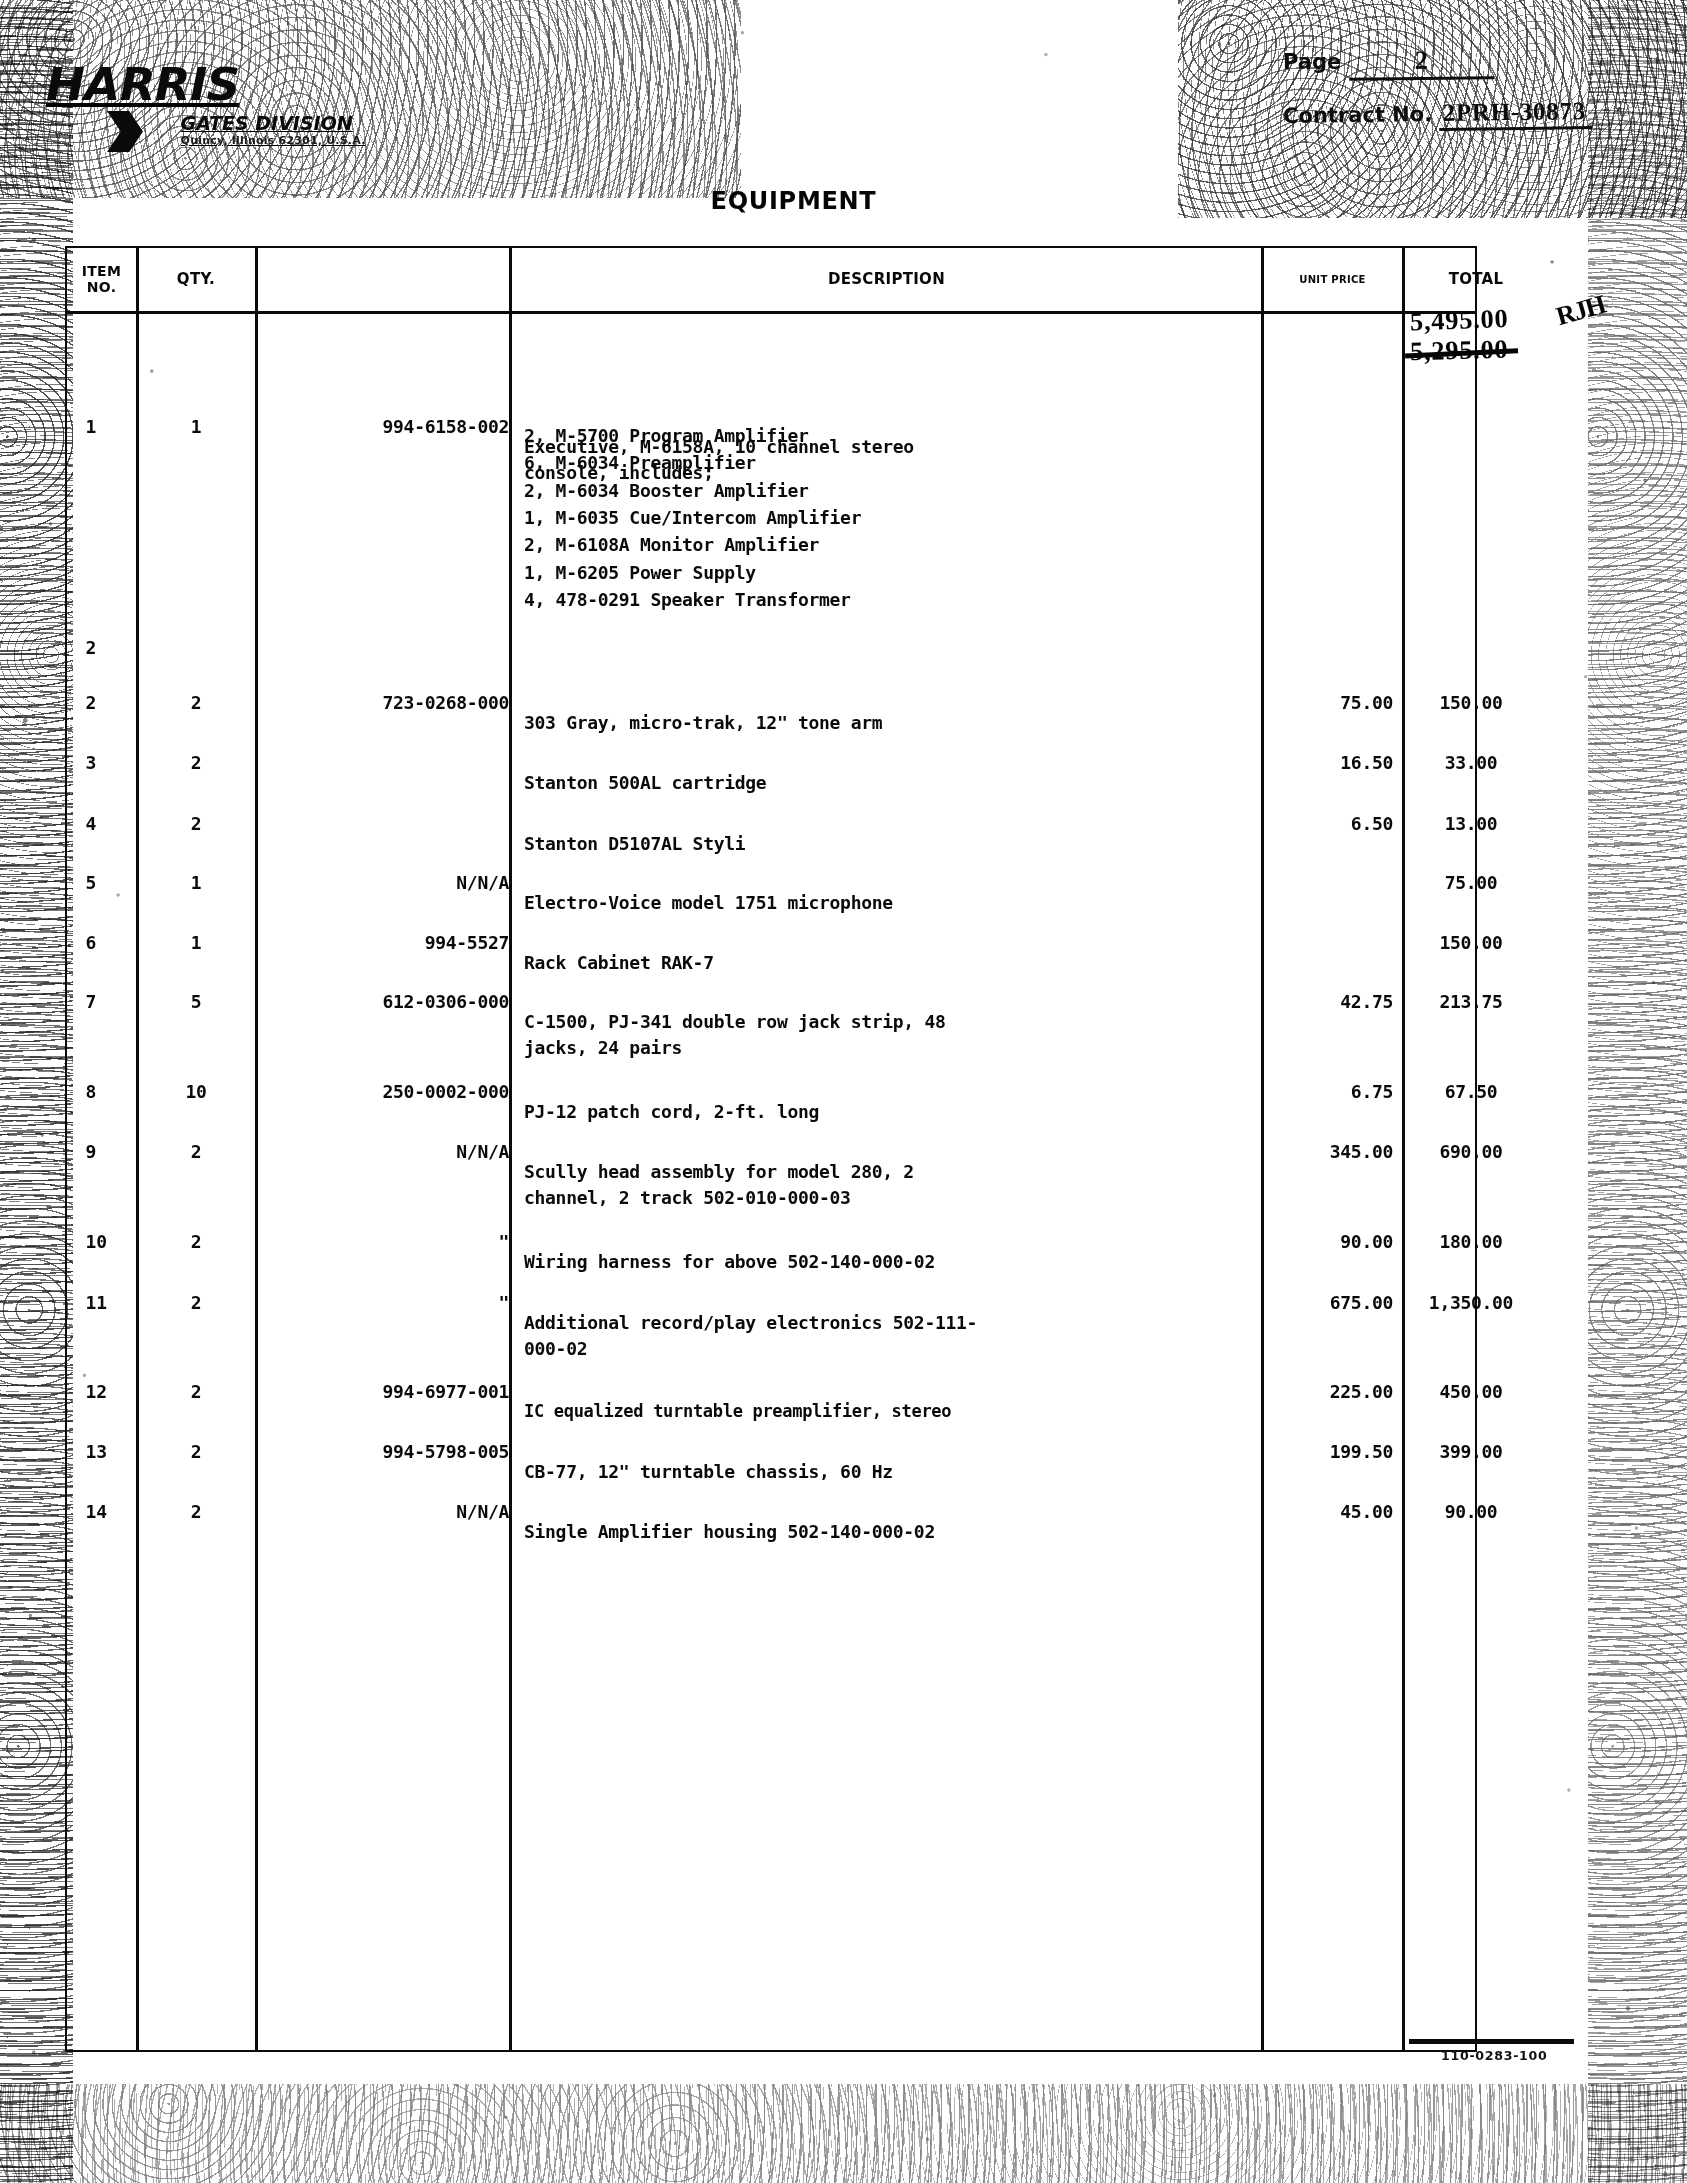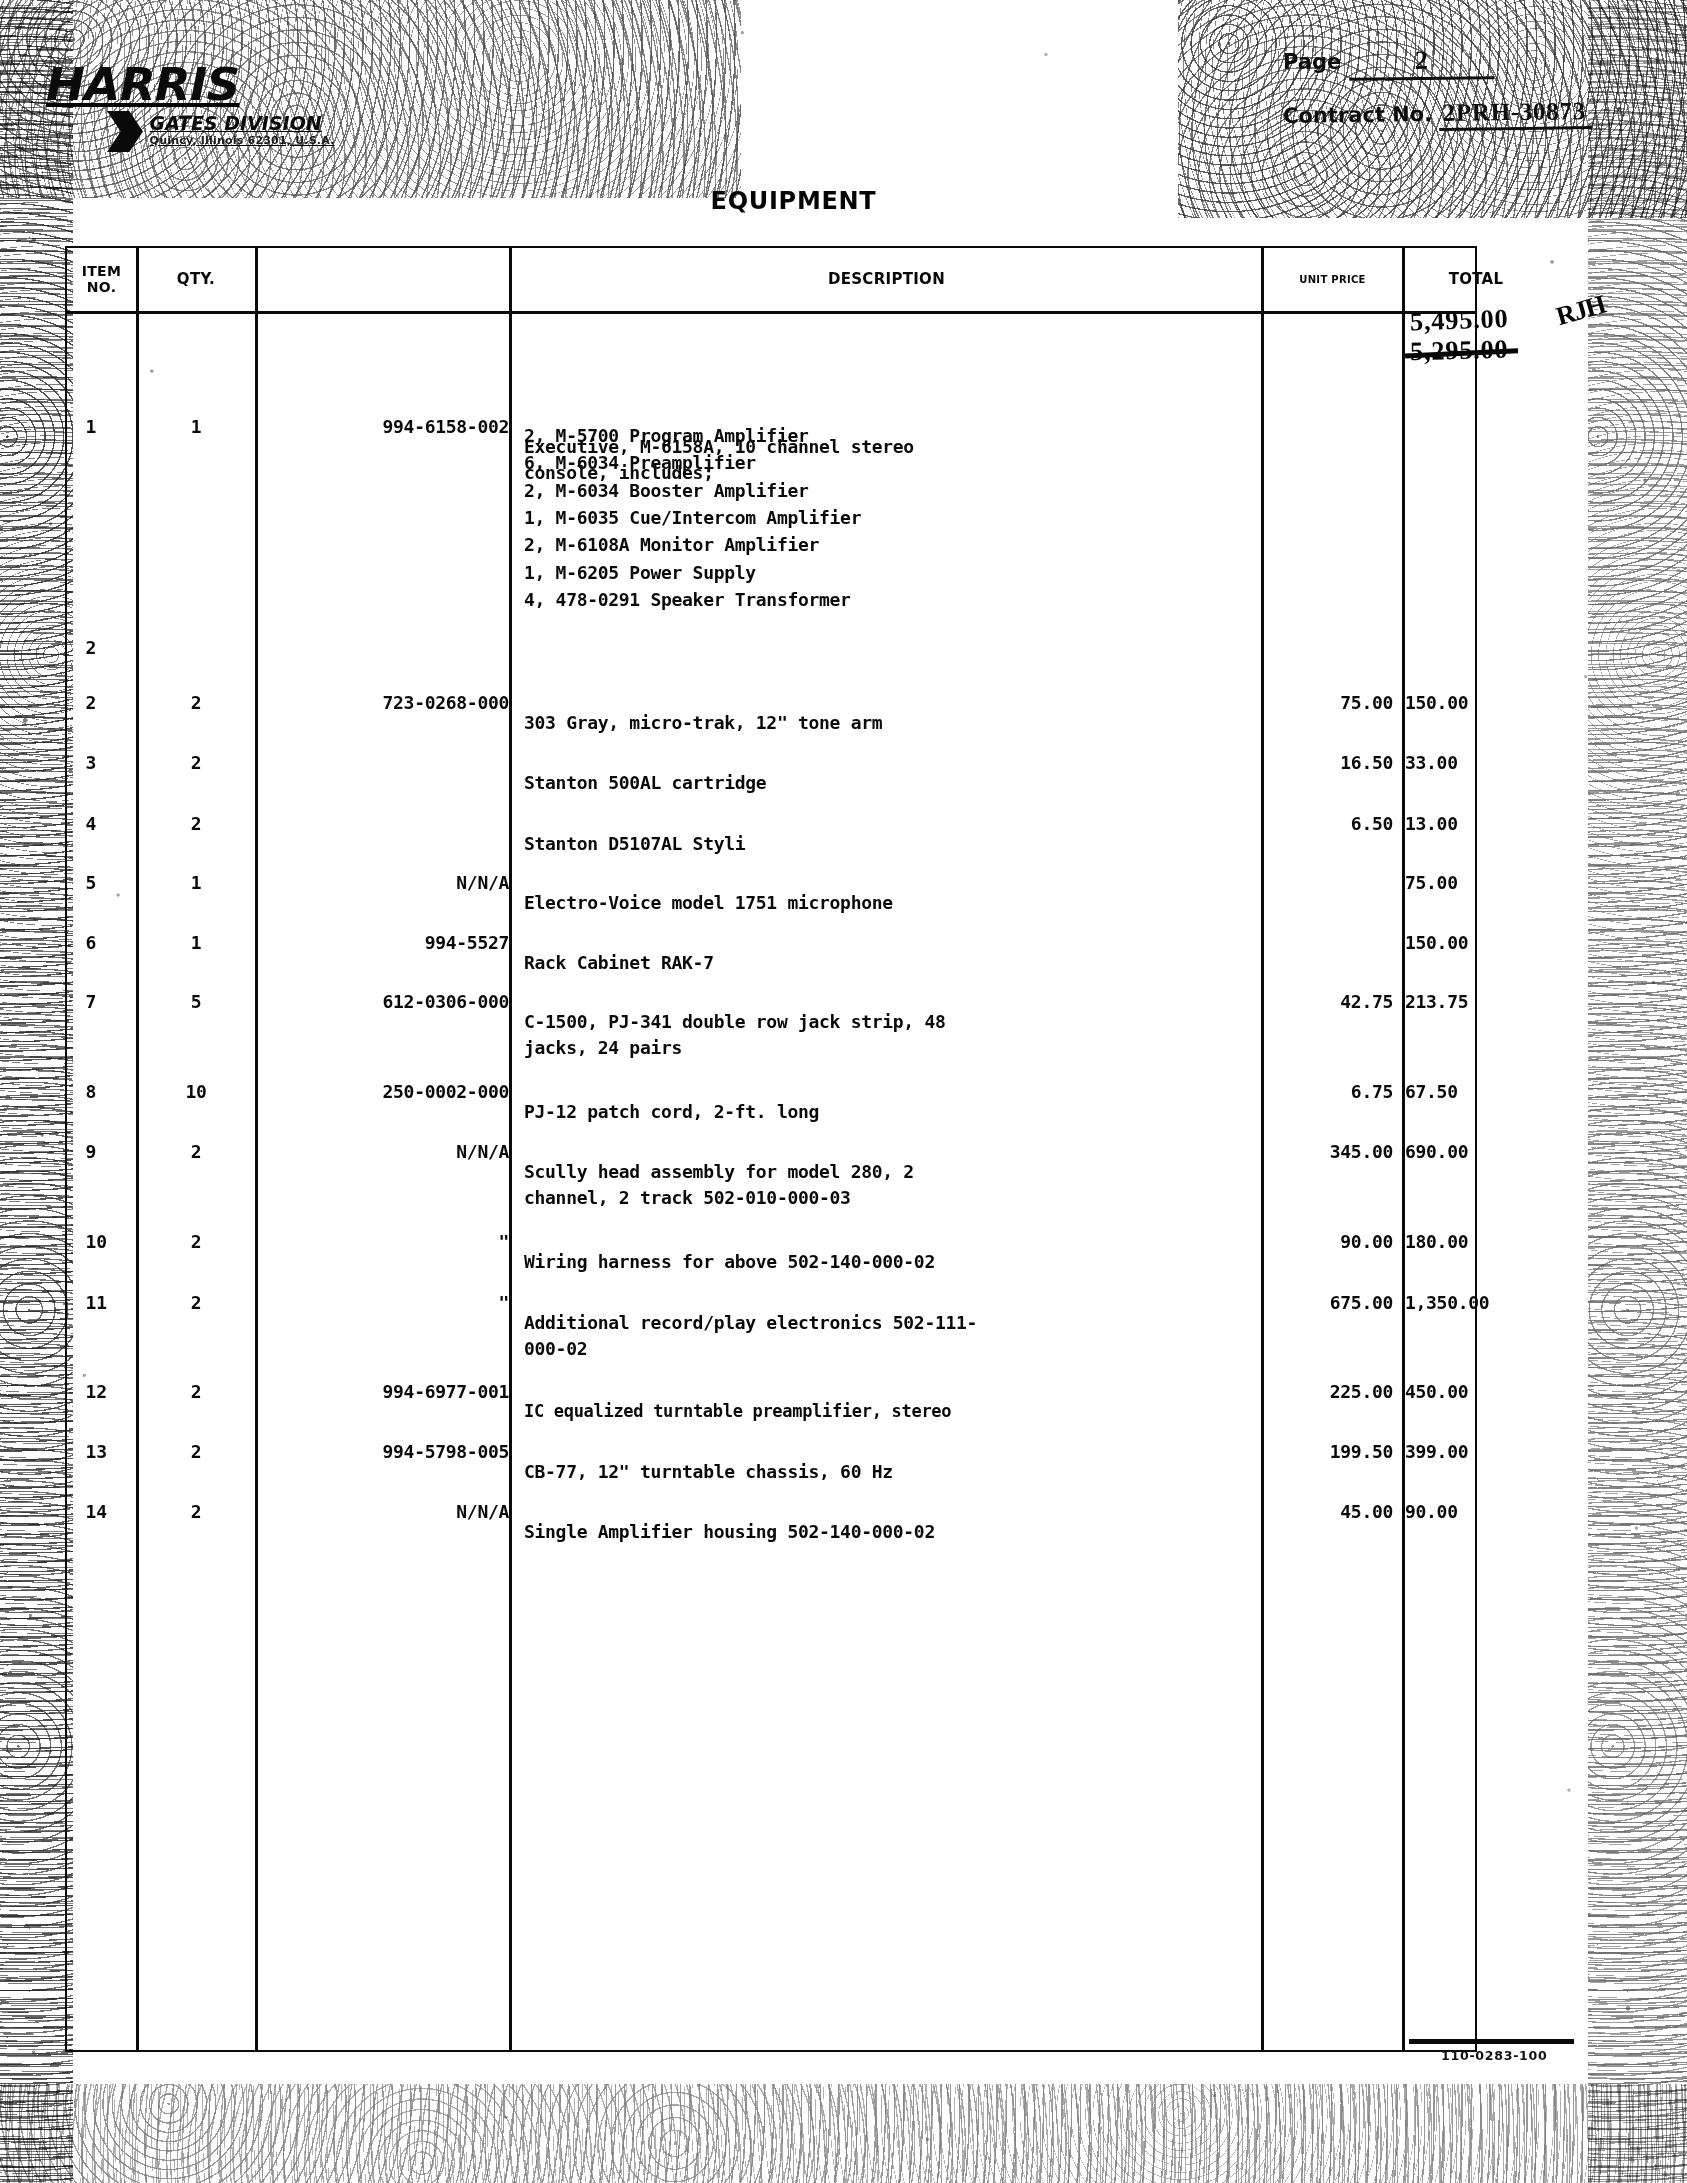--- a/index.html
+++ b/index.html
@@ -68,21 +68,21 @@
     font-size:44px;font-weight:bold;font-style:italic;
     letter-spacing:-0.7px;line-height:1;color:#0a0a0a;
     transform:scaleX(1.06);transform-origin:left center;
   }
   #gates-row{display:flex;align-items:flex-start;margin-top:4px;margin-left:61px;}
   #gates-chevron{
     width:36px;height:41px;flex:none;margin-right:6.6px;
     background:#0a0a0a;
     clip-path:polygon(0 0, 62% 0, 100% 50%, 62% 100%, 0 100%, 38% 50%);
   }
-  #gates-text-col{padding-top:2.6px;}
+  #gates-text-col{padding-top:2.6px;margin-left:31px;}
   #gates-division{
     font-family:"DejaVu Sans", sans-serif;
     font-size:19px;font-weight:bold;font-style:italic;
     letter-spacing:0px;color:#0a0a0a;line-height:1;
   }
   #gates-address{
     font-family:"DejaVu Sans", sans-serif;
     font-size:11px;font-weight:bold;color:#1a1a1a;
     line-height:1.1;margin-top:2px;letter-spacing:0.2px;
   }
@@ -149,21 +149,21 @@
     position:absolute;
     font-family:"DejaVu Sans Mono","Liberation Mono",monospace;
     font-size:18px;color:#0a0a0a;line-height:1.42;
     font-weight:600;letter-spacing:-0.3px;
   }
   .c-item{left:9.3px;width:60px;text-align:left;padding-left:9.3px;box-sizing:border-box;}
   .c-qty{left:71px;width:116px;text-align:center;}
   .c-stock{left:191px;width:251px;text-align:right;}
   .c-desc{left:457px;width:734px;text-align:left;white-space:pre-line;margin-top:20px;}
   .c-unit{left:1196px;width:130px;text-align:right;}
-  .c-total{left:1338px;width:132px;text-align:left;}
+  .c-total{left:1338px;width:132px;text-align:center;}
 
   
   #row1-sublist{
     position:absolute;left:457px;top:109px;width:734px;
     font-family:"DejaVu Sans Mono","Liberation Mono",monospace;
     font-size:18px;font-weight:600;color:#0a0a0a;line-height:1.52;letter-spacing:-0.3px;
     white-space:pre-line;
   }
   #row1-stray-item{
     position:absolute;left:18.5px;top:324px;

